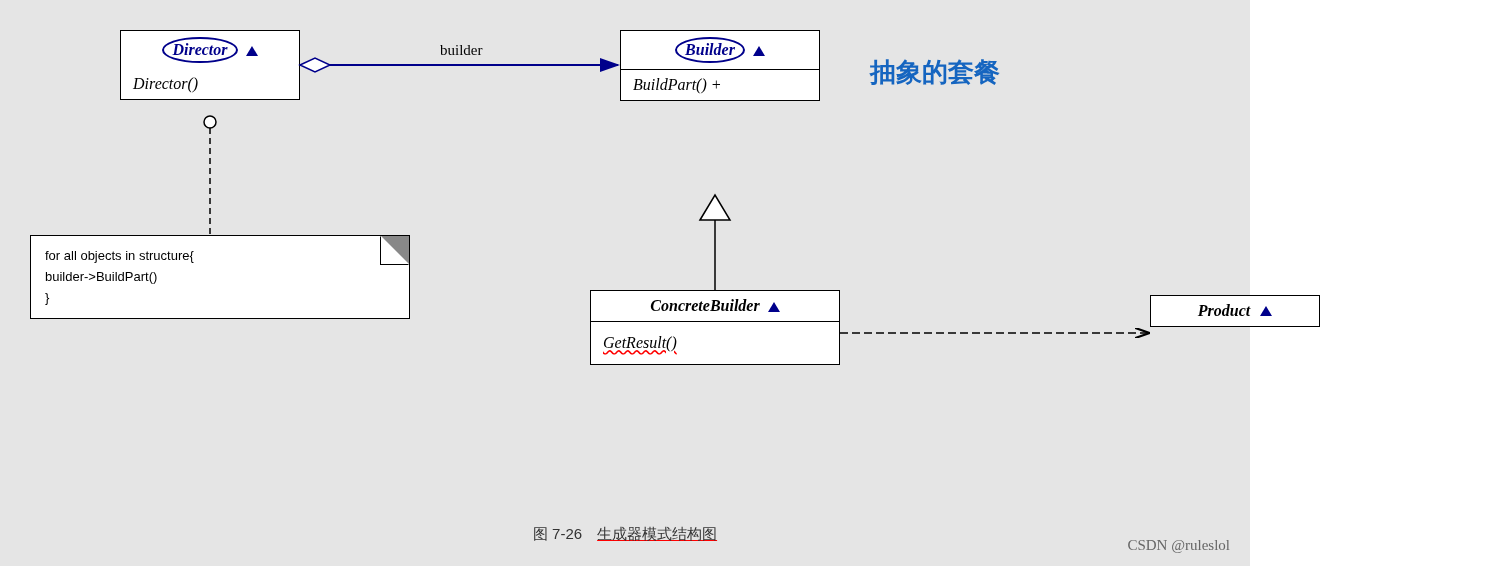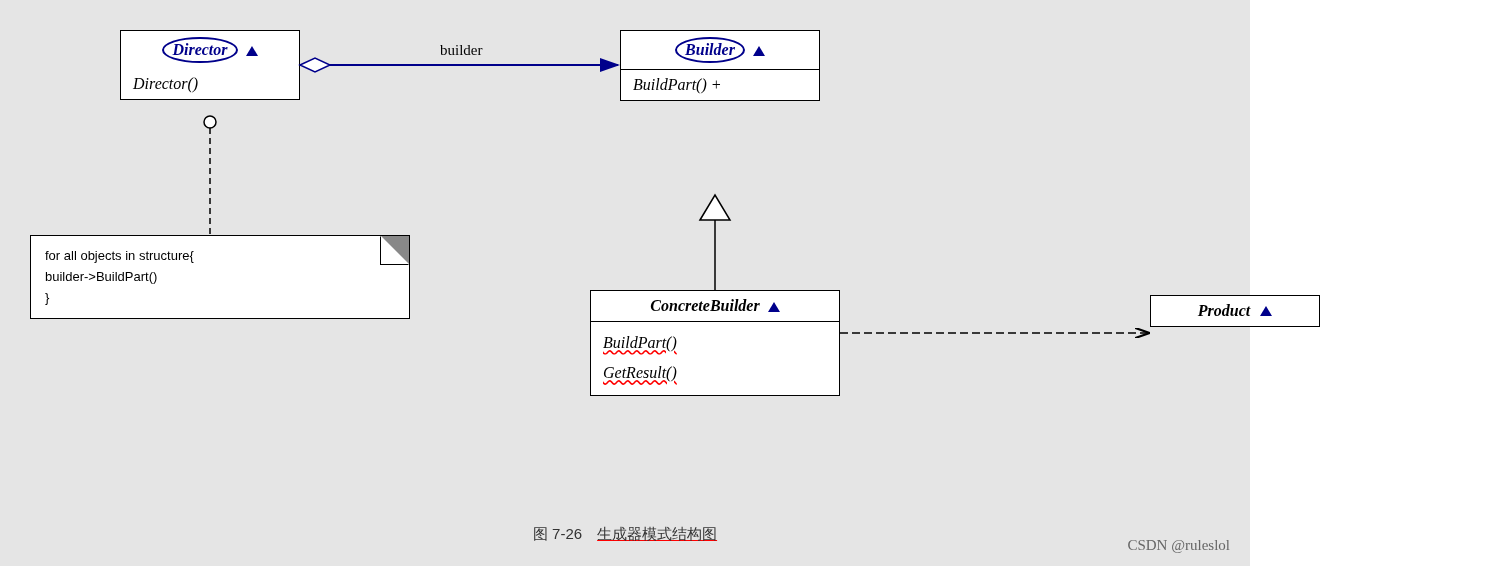--- a/index.html
+++ b/index.html
@@ -244,38 +244,38 @@
       <span>BuildPart() +</span>
     </div>
   </div>
 
   <div class="uml-box concrete-box">
     <div class="uml-box-header">
       <span>ConcreteBuilder</span>
       <span class="abstract-marker"></span>
     </div>
     <div class="uml-box-body">
-      <div><span class="method-underline">BuildPart()</span></div>
       <div><span class="method-underline">GetResult()</span></div>
     </div>
   </div>
 
   <div class="uml-box product-box">
     <div class="uml-box-header">
       <span>Product</span>
       <span class="abstract-marker"></span>
     </div>
   </div>
 
   <div class="note-box">
     <div>for all objects in structure{</div>
     <div>    builder-&gt;BuildPart()</div>
     <div>}</div>
   </div>
 
+  <div class="label-abstract">抽象的套餐</div>
 
 
   <div class="label-figure">
     <span>图 7-26　</span><span class="label-figure-underline">生成器模式结构图</span>
   </div>
 
   <div class="csdn-watermark">CSDN @ruleslol</div>
 
   <svg class="diagram-svg" xmlns="http://www.w3.org/2000/svg">
     <defs>

